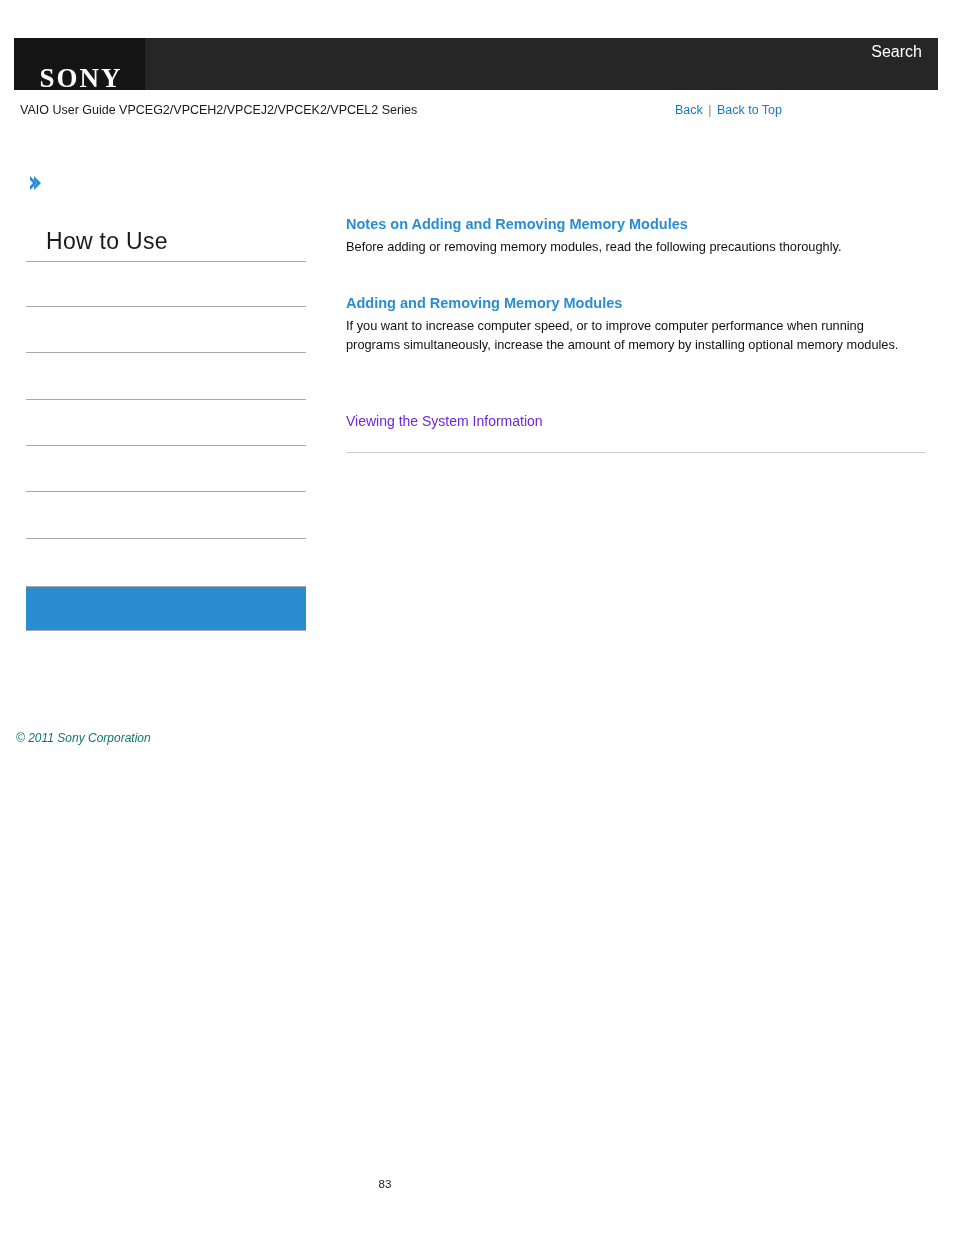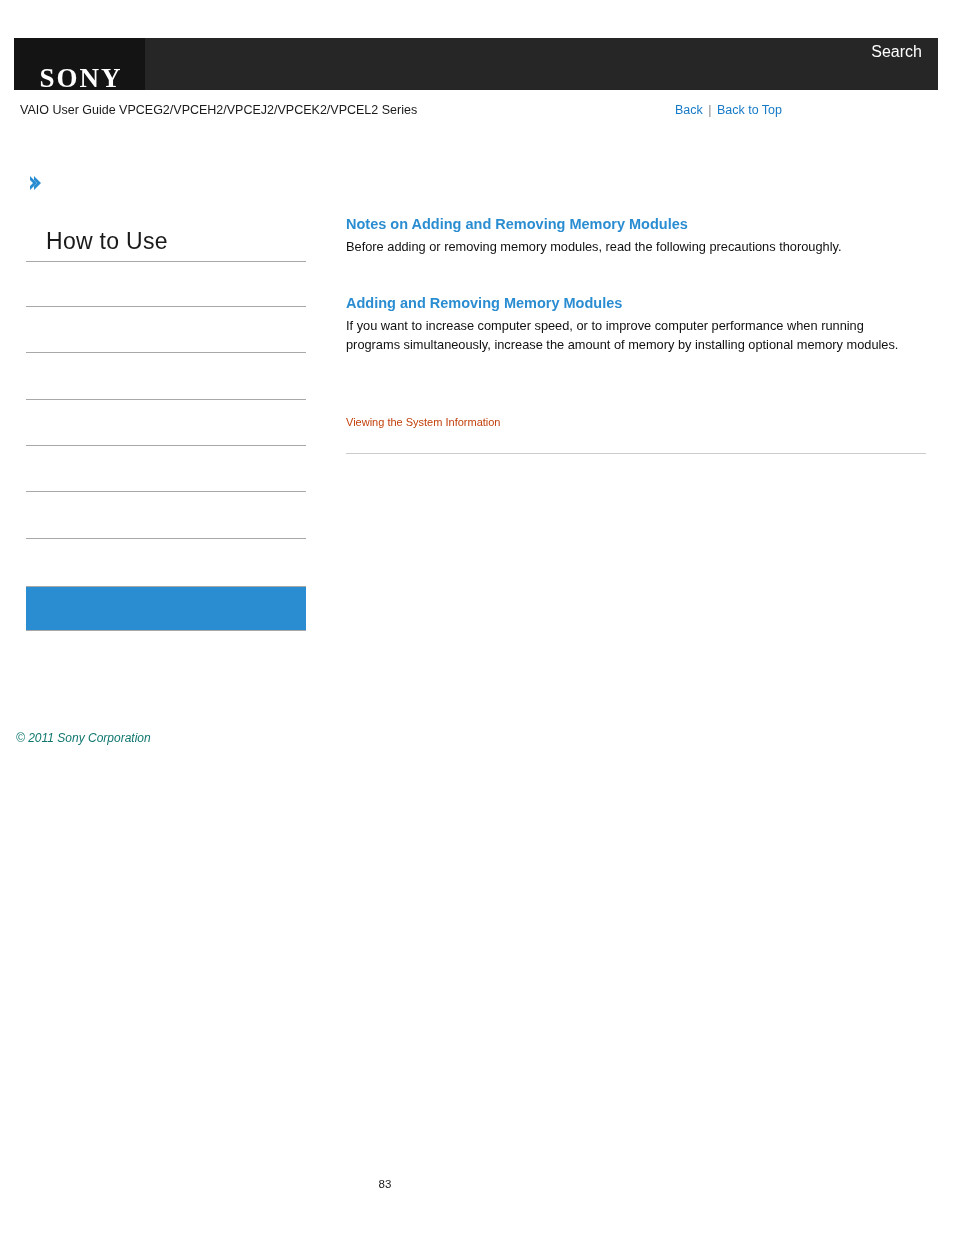--- a/index.html
+++ b/index.html
@@ -176,23 +176,23 @@
   .c-head.first { margin-top: 54px; }
   .c-head.second { margin-top: 37px; }
   .c-body {
     font-size: 12.8px;
     line-height: 19px;
     color: #111111;
     margin: 3px 12px 0 0;
   }
   .c-link-block { margin-top: 58px; }
   .c-link {
-    font-size: 11px;
+    font-size: 14px;
     line-height: 18px;
-    color: #c2410c;
+    color: #6d28d9;
     text-decoration: none;
     cursor: pointer;
   }
   .c-rule {
     margin-top: 22px;
     height: 1px;
     background: #cccccc;
     width: 580px;
   }
 

